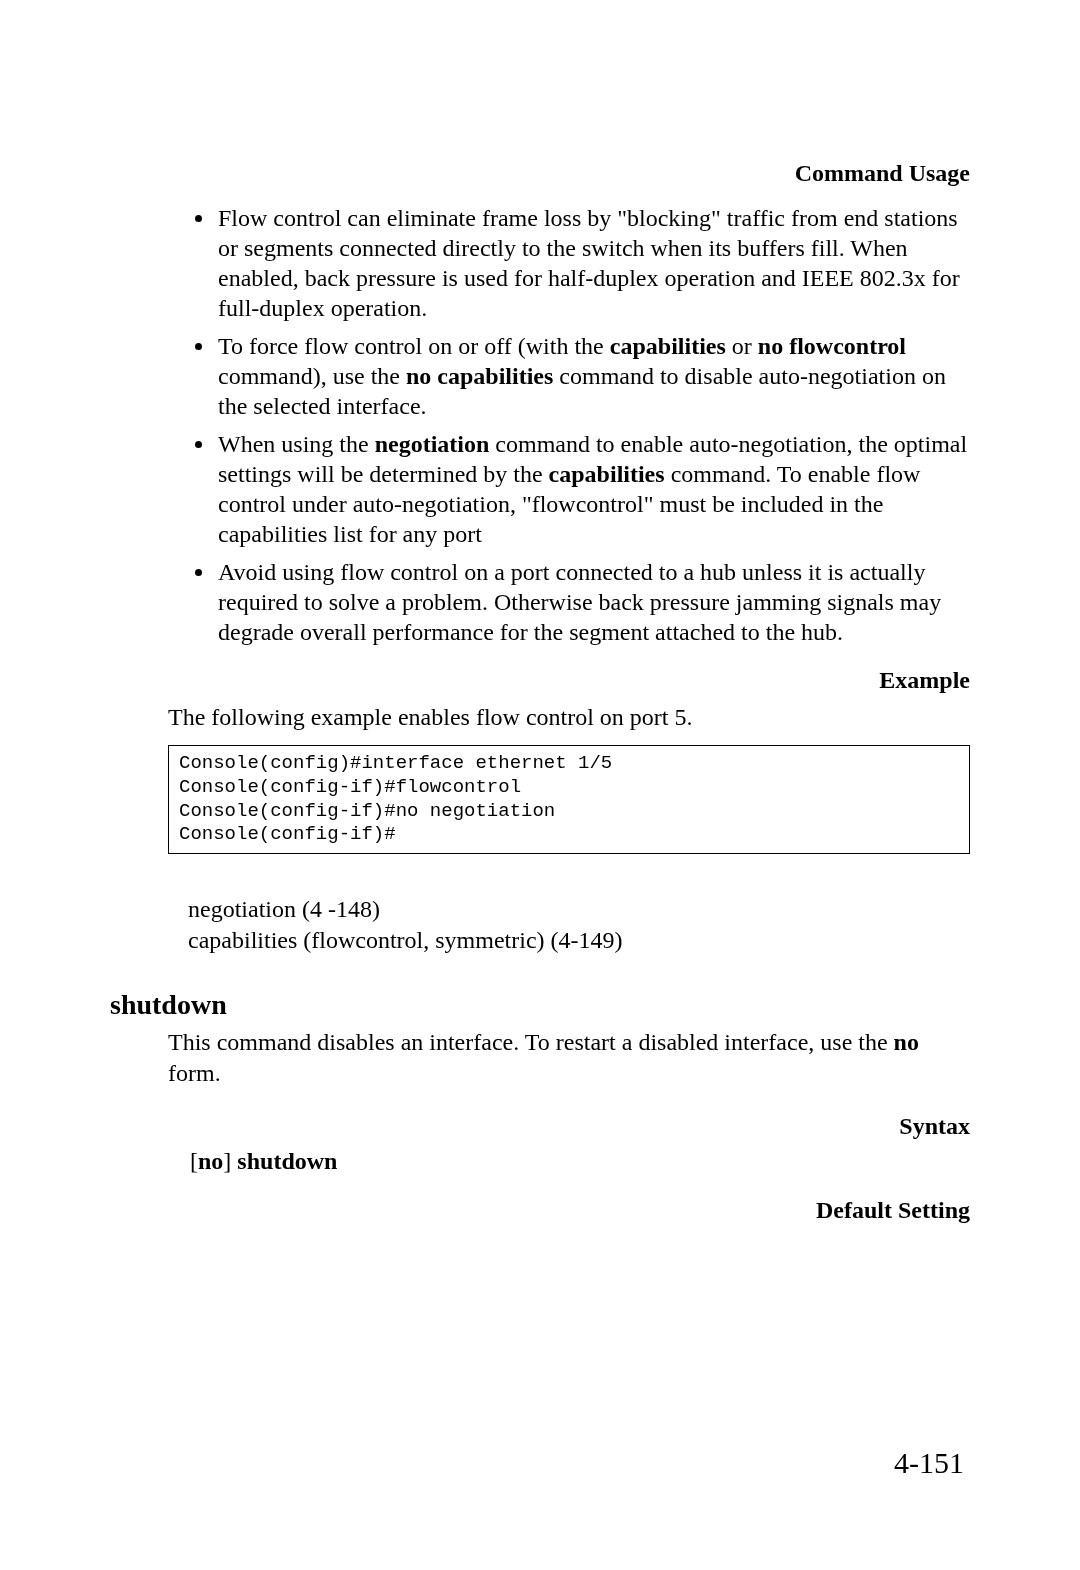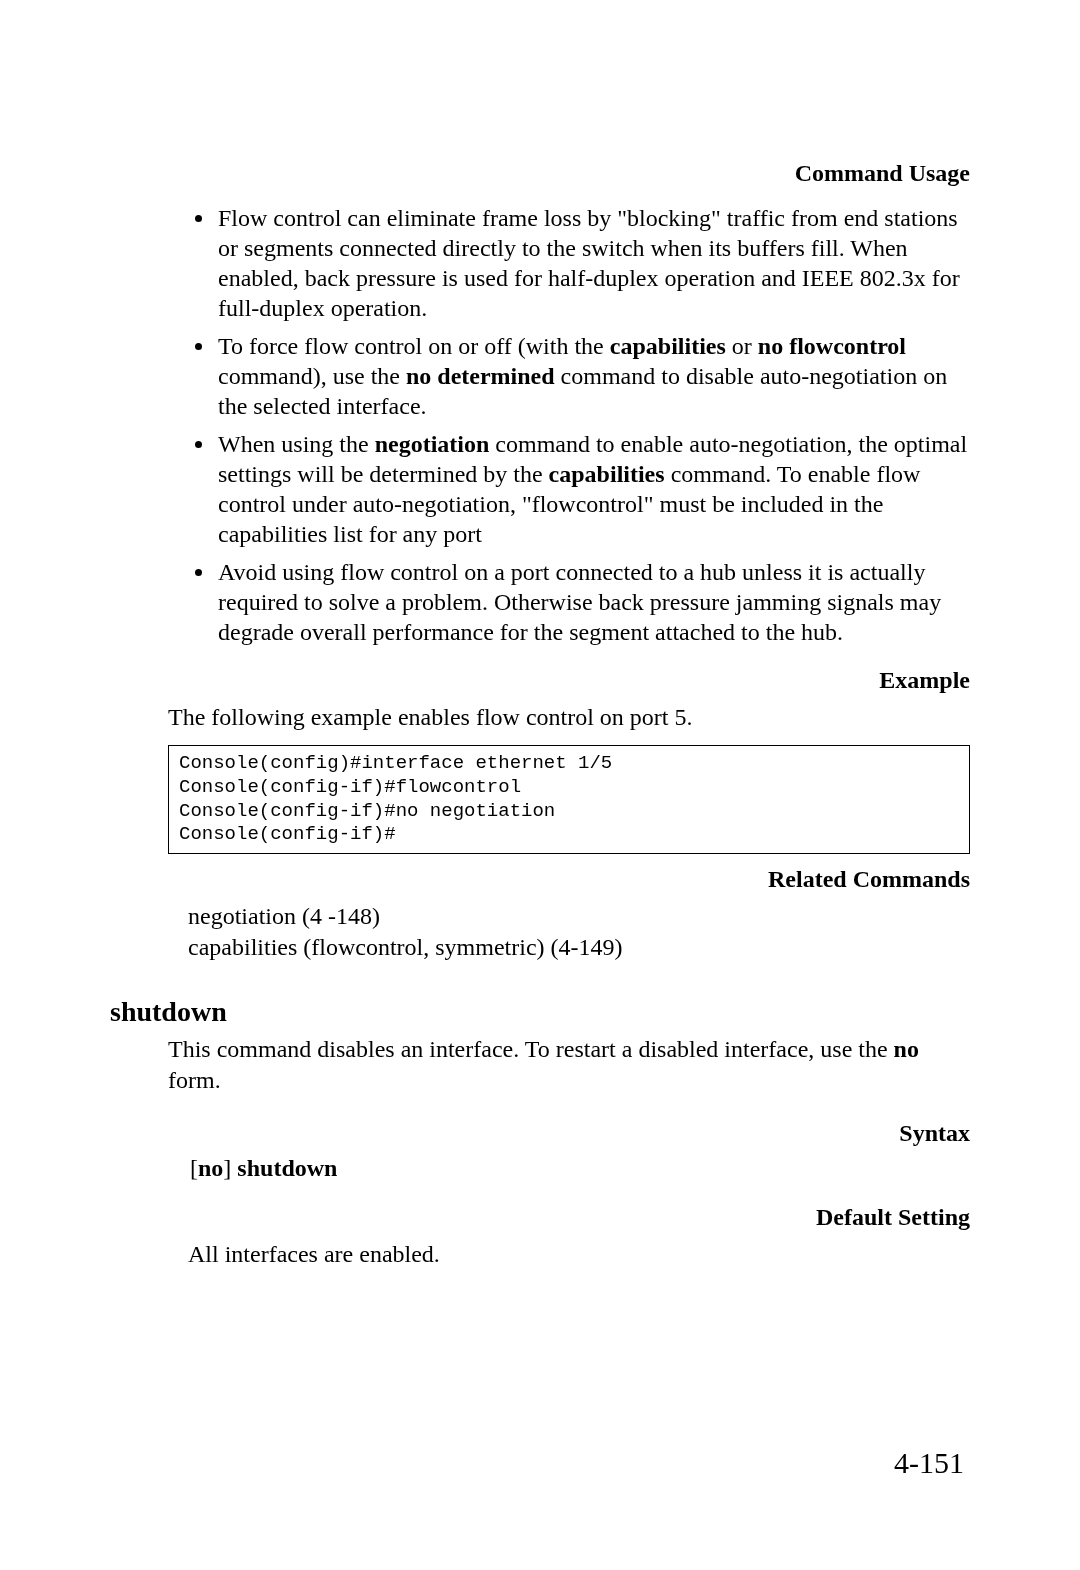--- a/index.html
+++ b/index.html
@@ -34,21 +34,21 @@
   }
   .bold-inline {
     font-weight: bold;
   }
   .body-para {
     font-size: 24px;
     line-height: 1.3;
     margin: 0 0 12px 58px;
   }
   .code-block {
-    margin: 0 0 12px 58px;
+    margin: 0 0 40px 58px;
     border: 1px solid #000;
     padding: 6px 10px;
     font-family: "Courier New", Courier, monospace;
     font-size: 19px;
     line-height: 1.25;
     white-space: pre;
   }
   .indented-list {
     margin: 8px 0 32px 78px;
     font-size: 24px;
@@ -77,49 +77,47 @@
 </head>
 <body>
 
 <div class="page">
 
   <div class="section-heading">Command Usage</div>
 
   <ul class="bullets">
     <li>Flow control can eliminate frame loss by "blocking" traffic from end stations or segments connected directly to the switch when its buffers fill. When enabled, back pressure is used for half-duplex operation and IEEE 802.3x for full-duplex operation.</li>
     <li>
-      <span>To force flow control on or off (with the </span><span class="bold-inline">capabilities</span><span> or </span><span class="bold-inline">no flowcontrol</span><span> command), use the </span><span class="bold-inline">no determined</span><span> command to disable auto-negotiation on the selected interface.</span>
+      <span>To force flow control on or off (with the </span><span class="bold-inline">capabilities</span><span> or </span><span class="bold-inline">no flowcontrol</span><span> command), use the </span><span class="bold-inline">no capabilities</span><span> command to disable auto-negotiation on the selected interface.</span>
     </li>
     <li>
       <span>When using the </span><span class="bold-inline">negotiation</span><span> command to enable auto-negotiation, the optimal settings will be determined by the </span><span class="bold-inline">capabilities</span><span> command. To enable flow control under auto-negotiation, "flowcontrol" must be included in the capabilities list for any port</span>
     </li>
     <li>Avoid using flow control on a port connected to a hub unless it is actually required to solve a problem. Otherwise back pressure jamming signals may degrade overall performance for the segment attached to the hub.</li>
   </ul>
 
   <div class="section-heading">Example</div>
   <div class="body-para">The following example enables flow control on port 5.</div>
   <div class="code-block">Console(config)#interface ethernet 1/5
 Console(config-if)#flowcontrol
 Console(config-if)#no negotiation
 Console(config-if)#</div>
 
-  <div class="section-heading">Related Commands</div>
   <div class="indented-list">
     <div>negotiation (4 -148)</div>
     <div>capabilities (flowcontrol, symmetric) (4-149)</div>
   </div>
 
   <div class="command-title">shutdown</div>
   <div class="body-para mt-small">
     <span>This command disables an interface. To restart a disabled interface, use the </span><span class="bold-inline">no</span><span> form.</span>
   </div>
 
   <div class="section-heading" style="margin-top:24px">Syntax</div>
   <div class="syntax-line">
     <span>[</span><span class="syntax-bold">no</span><span>] </span><span class="syntax-bold">shutdown</span>
   </div>
 
   <div class="section-heading">Default Setting</div>
-  <div class="body-para" style="margin-left:78px">All interfaces are enabled.</div>
 
 </div>
 
 <div class="page-number">4-151</div>
 
 </body></html>

